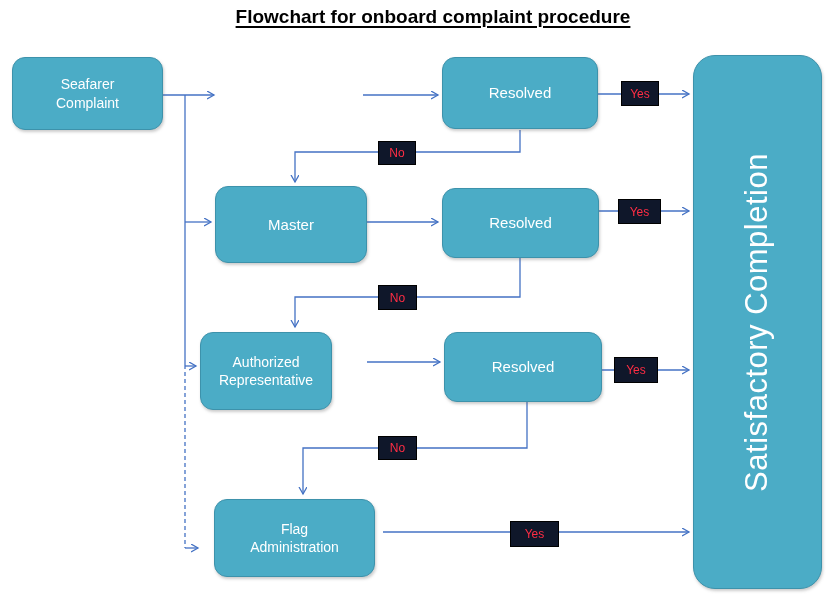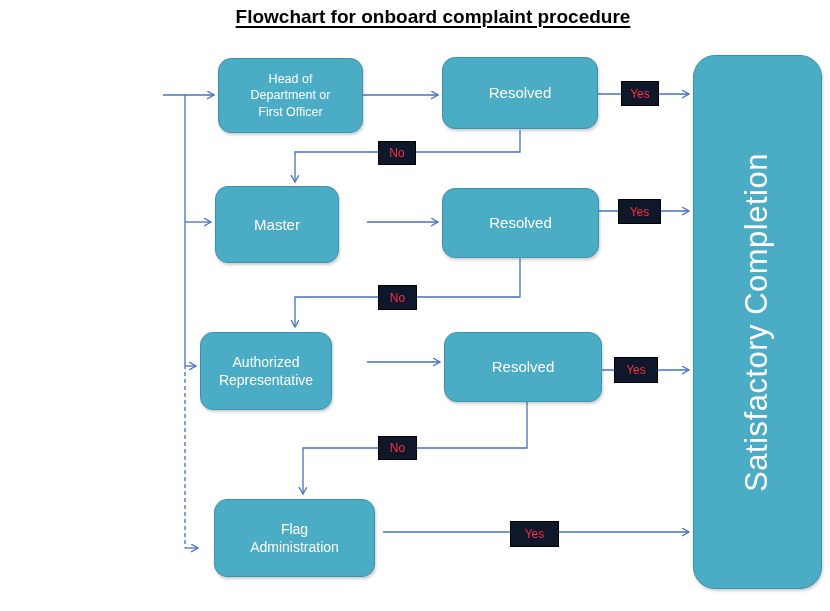--- a/index.html
+++ b/index.html
@@ -32,21 +32,21 @@
     text-align:center;
     box-sizing:border-box;
     box-shadow:1px 2px 3px rgba(110,110,110,0.35);
     line-height:1.32;
   }
   .node.seafarer{left:12px;top:57px;width:151px;height:73px;font-size:14px;}
   .node.seafarer span{max-width:84px;}
   .node.head{left:218px;top:58px;width:145px;height:75px;font-size:12.5px;}
   .node.head span{max-width:88px;}
   .node.resolved1{left:442px;top:57px;width:156px;height:72px;font-size:15px;}
-  .node.master{left:215px;top:186px;width:124px;height:77px;font-size:15px;}
+  .node.master{left:215px;top:186px;width:152px;height:77px;font-size:15px;}
   .node.resolved2{left:442px;top:188px;width:157px;height:70px;font-size:15px;}
   .node.authorized{left:200px;top:332px;width:132px;height:78px;font-size:14px;}
   .node.authorized span{max-width:122px;}
   .node.resolved3{left:444px;top:332px;width:158px;height:70px;font-size:15px;}
   .node.flag{left:202px;top:499px;width:161px;height:78px;font-size:14px;margin-left:12px;}
   .node.flag span{max-width:112px;}
   .node.tall{
     left:693px;top:55px;width:129px;height:534px;
     border-radius:22px;font-size:31px;
   }
@@ -100,24 +100,24 @@
       <path d="M599 211 H689" marker-end="url(#arr)"></path>
       <path d="M520 258 V297 H295 V327" marker-end="url(#arr)"></path>
       <path d="M185 366 H196" marker-end="url(#arr)"></path>
       <path d="M367 362 H440" marker-end="url(#arr)"></path>
       <path d="M602 370 H689" marker-end="url(#arr)"></path>
       <path d="M527 402 V448 H303 V494" marker-end="url(#arr)"></path>
       <path d="M383 532 H689" marker-end="url(#arr)"></path>
     </g>
   </svg>
 
+  <div class="node seafarer">
+    <span>Seafarer Complaint</span>
+  </div>
 
-  <div class="node head">
-    <span>Head of Department or First Officer</span>
-  </div>
 
   <div class="node resolved1">
     <span>Resolved</span>
   </div>
 
   <div class="node master">
     <span>Master</span>
   </div>
 
   <div class="node resolved2">

